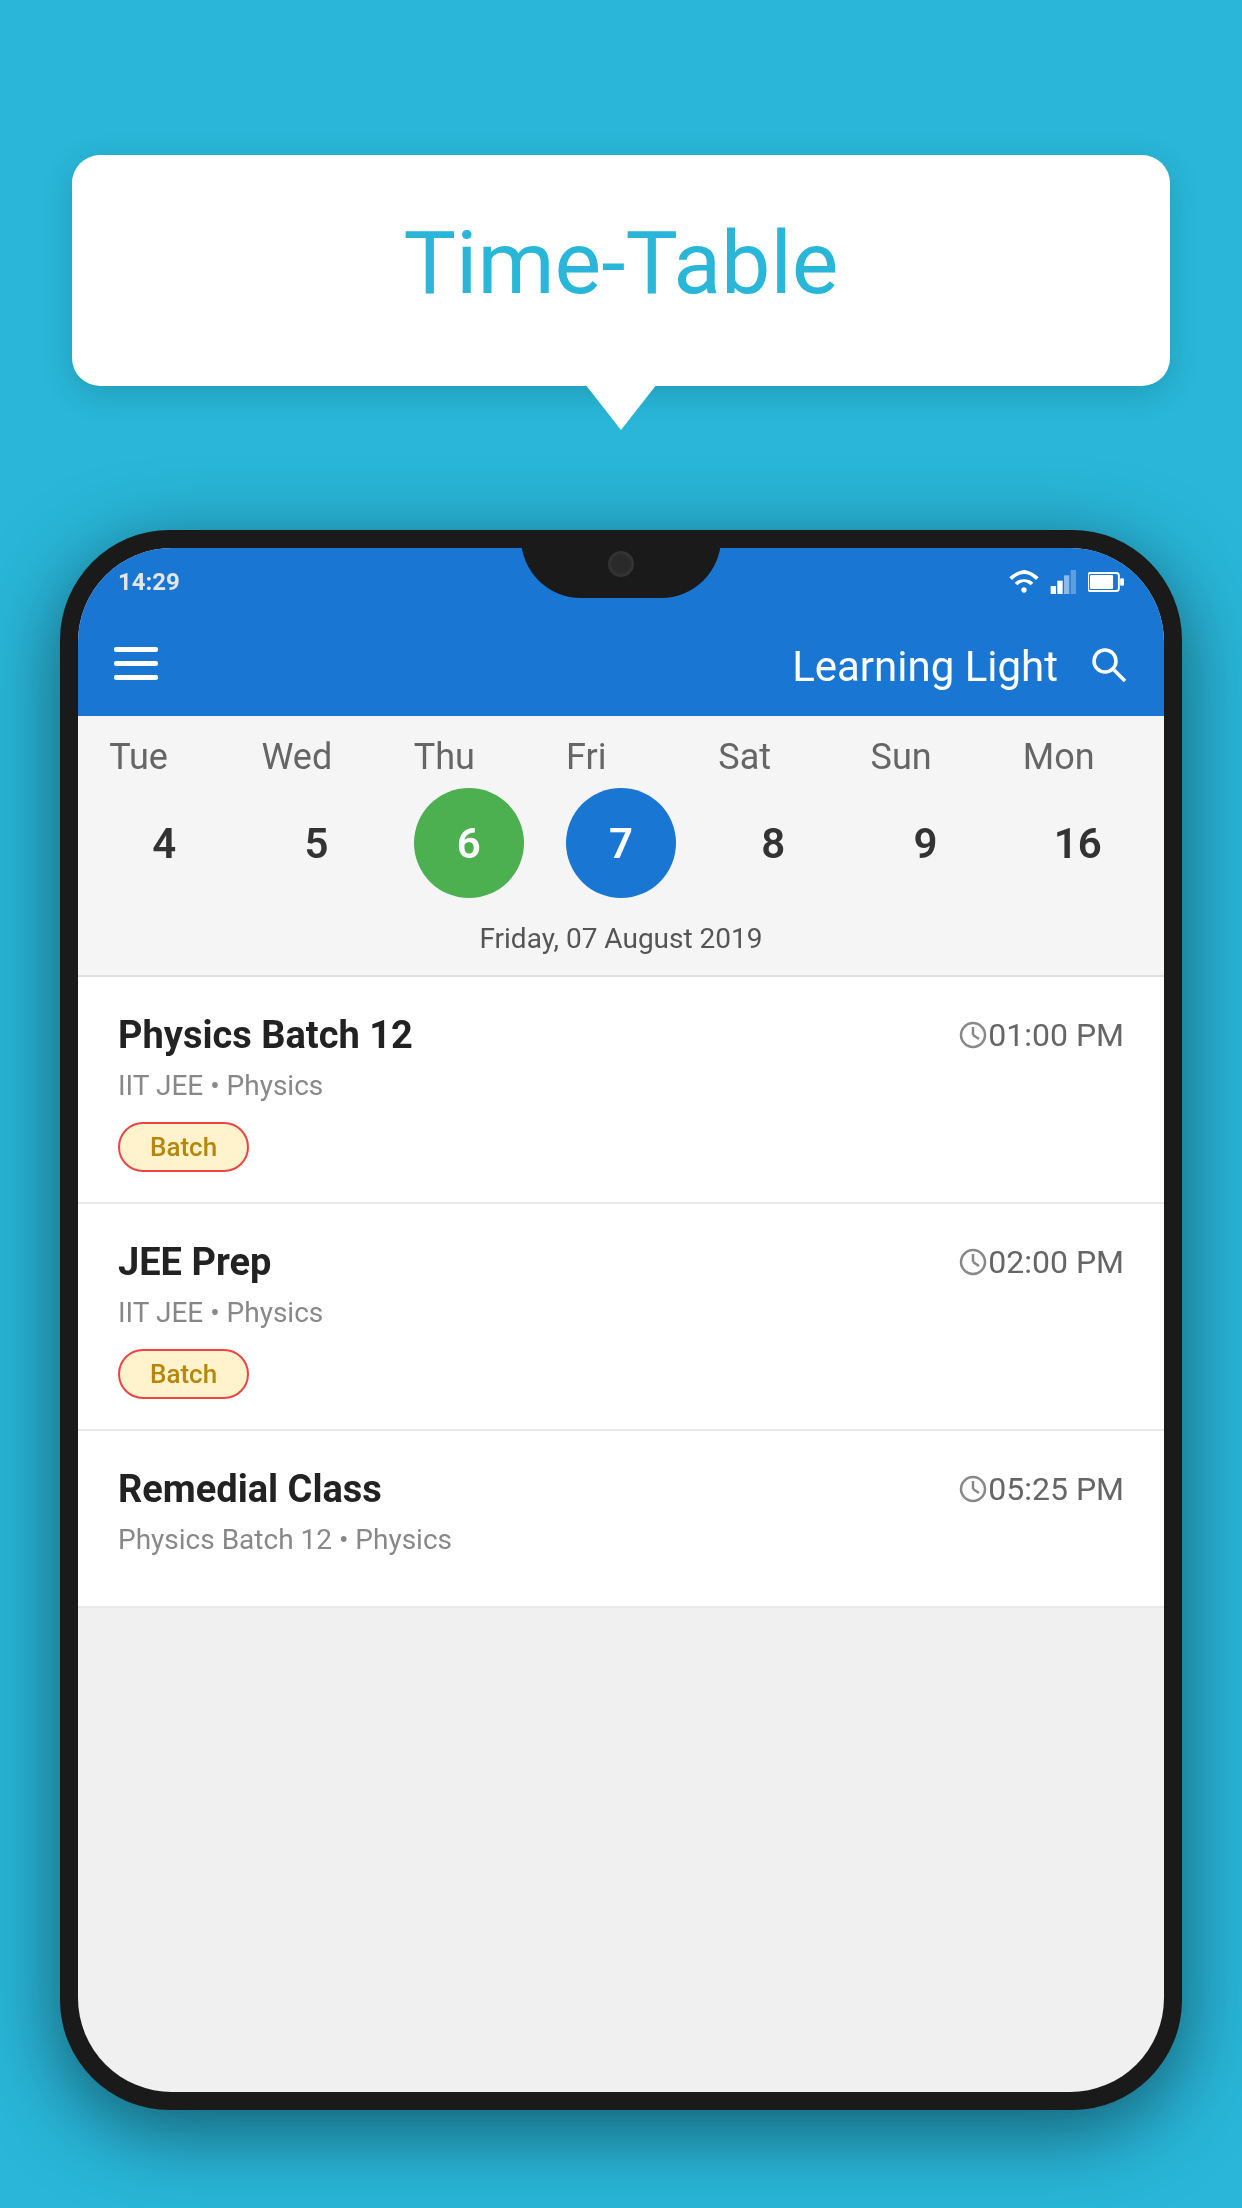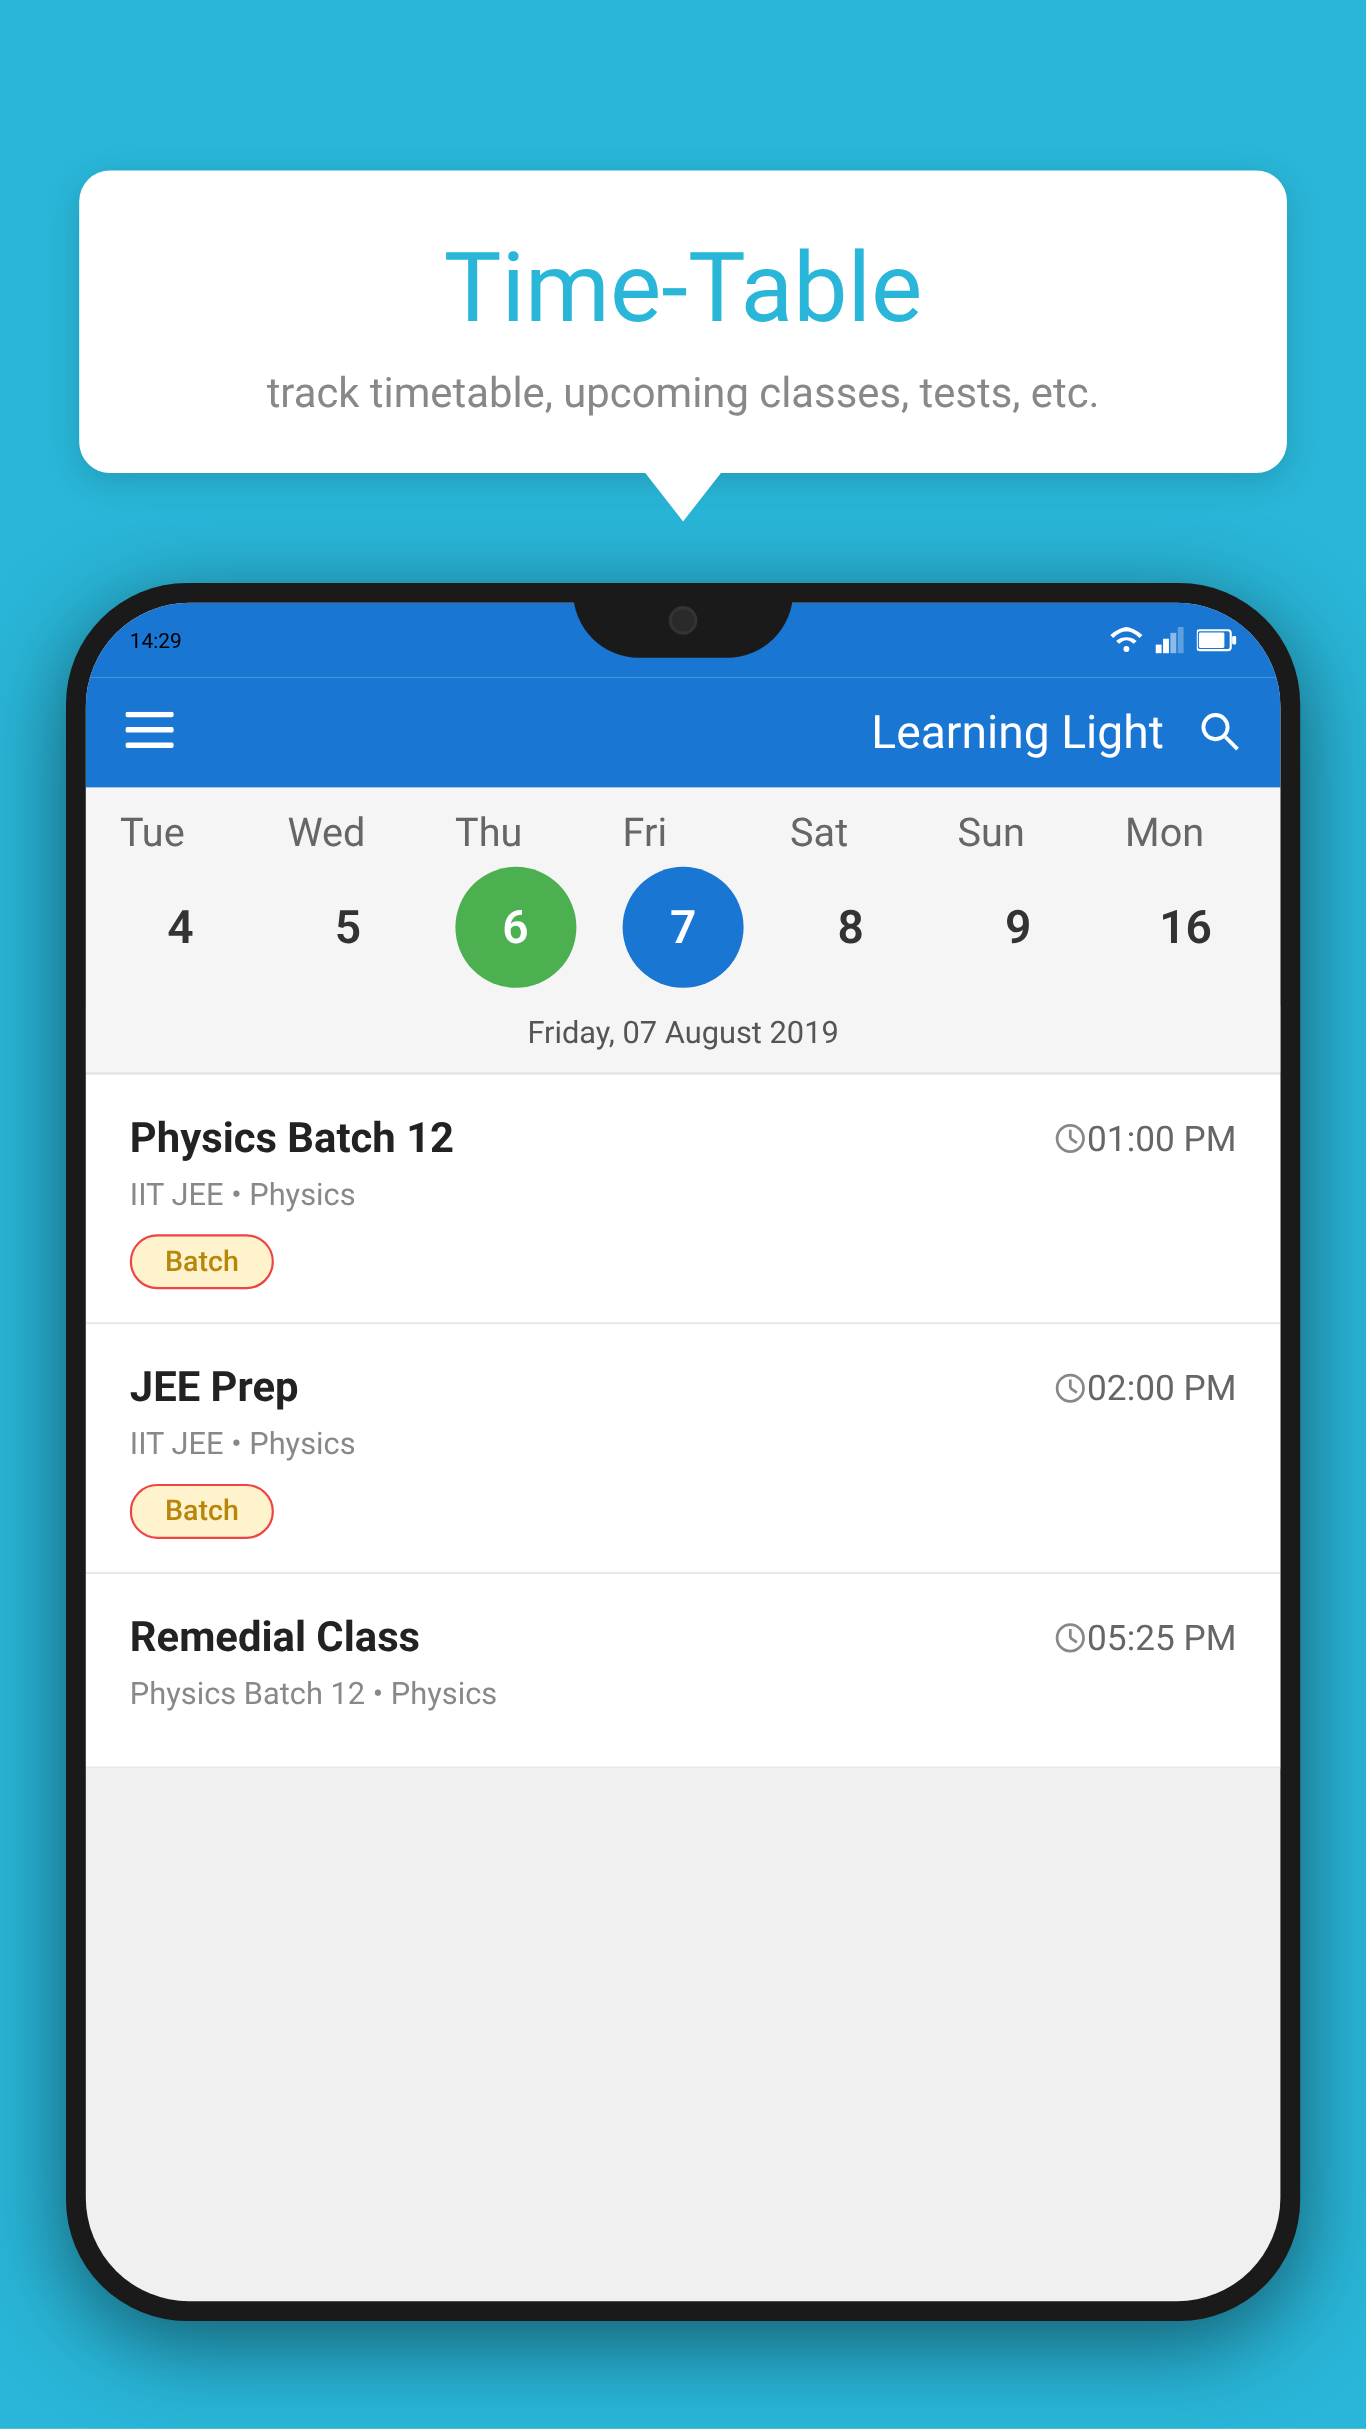--- a/index.html
+++ b/index.html
@@ -135,23 +135,23 @@
     .status-bar {
       background: #1976d2;
       height: 68px;
       display: flex;
       align-items: center;
       padding: 0 40px;
       padding-top: 0;
     }
 
     .status-time {
-      color: #000000;
-      font-size: 19px;
-      font-weight: 400;
+      color: #e5e5e5;
+      font-size: 24px;
+      font-weight: 700;
       flex: 1;
     }
 
     .status-icons {
       display: flex;
       align-items: center;
       gap: 10px;
     }
 
     .status-icons svg {
@@ -291,21 +291,20 @@
       padding: 8px 30px;
       font-size: 26px;
       font-weight: 500;
     }
   </style>
 </head>
 <body>
 
 <div class="tooltip-card">
   <div class="tooltip-title">Time-Table</div>
-  <div class="tooltip-subtitle">track timetable, upcoming classes, tests, etc.</div>
 </div>
 
 <div class="phone-container">
   <div class="phone-outer">
     <div class="phone-notch">
       <div class="camera-dot"></div>
     </div>
     <div class="phone-screen">
 
       <div class="status-bar">

